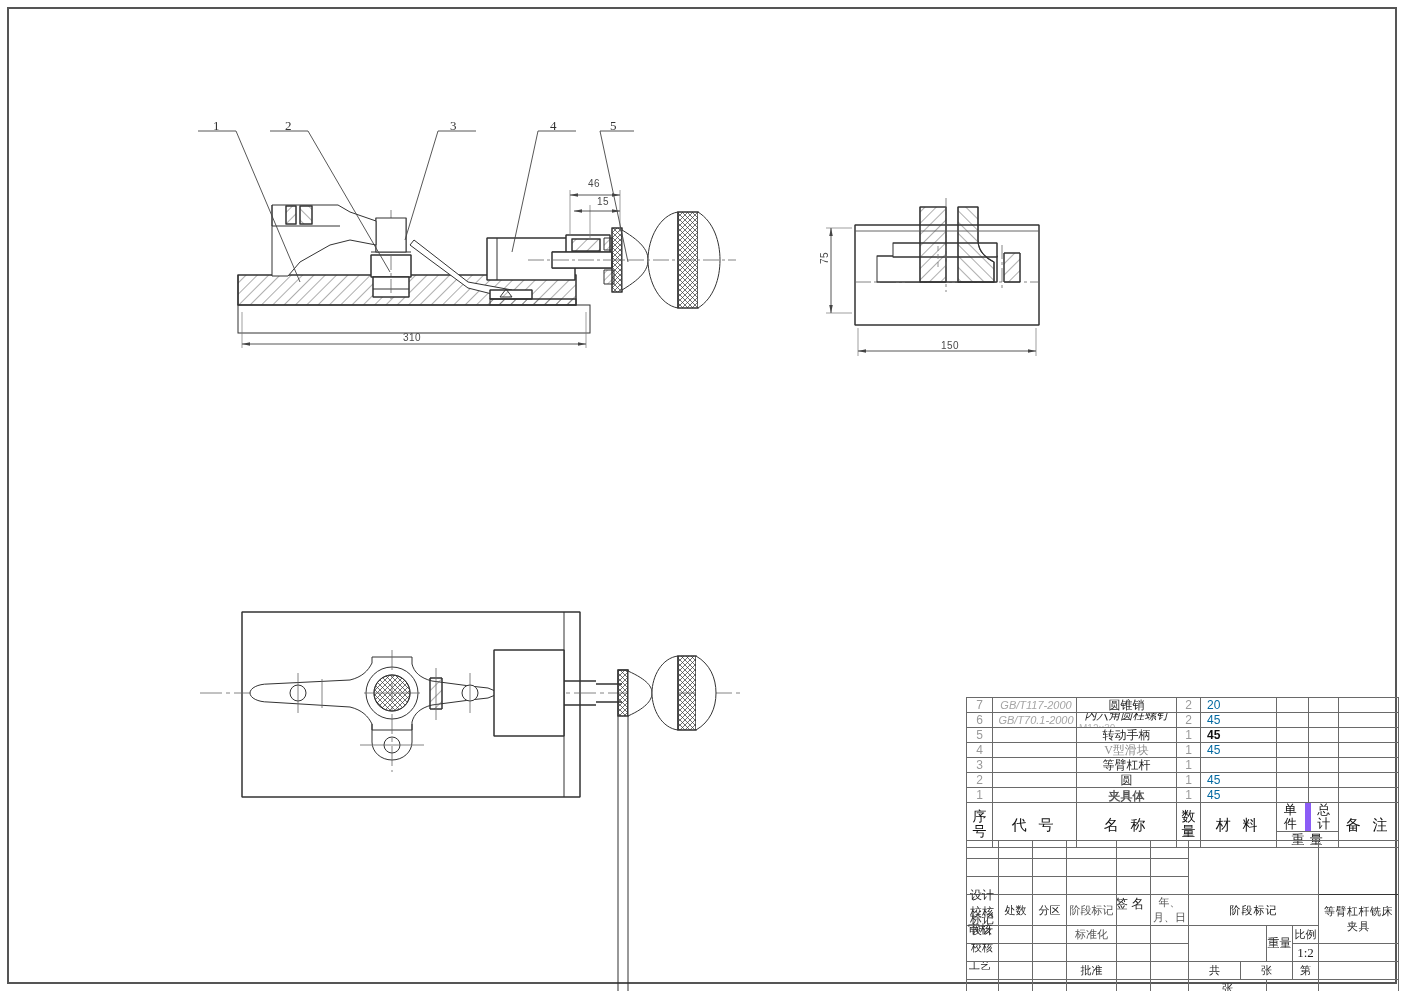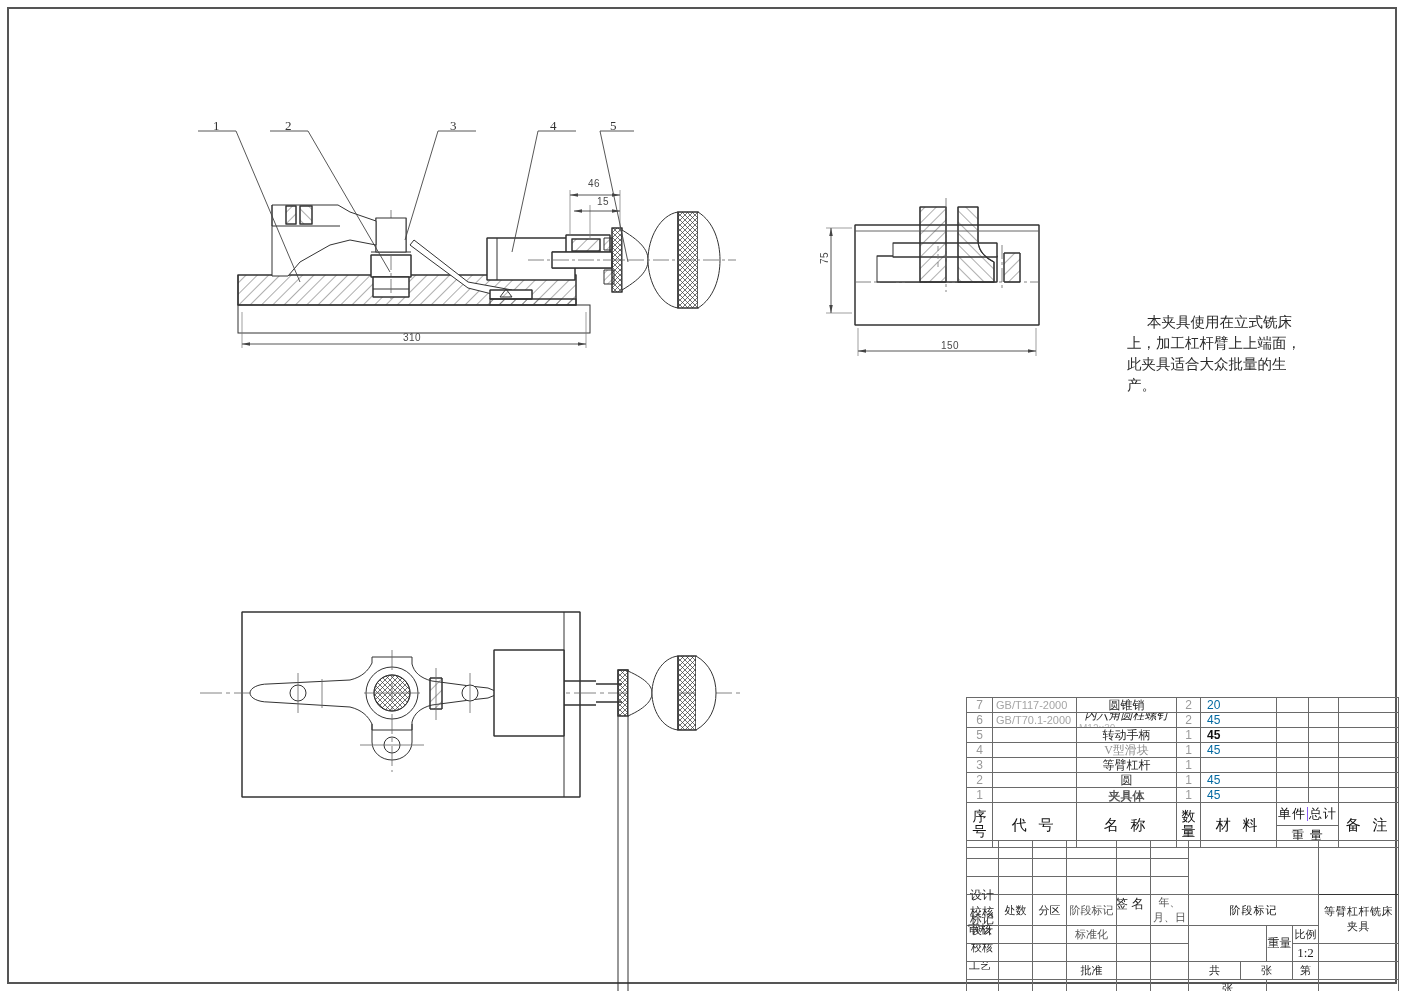--- a/index.html
+++ b/index.html
@@ -40,41 +40,41 @@
   table.tb{border-collapse:collapse;table-layout:fixed;position:absolute;}
   table.tb td{
     border:1px solid #6a6a6a;padding:0;margin:0;
     font-size:11px;text-align:center;vertical-align:middle;
     overflow:hidden;
   }
   
   #parts{left:0;top:0;width:432px;}
   #parts td{height:14px;line-height:14px;}
   #parts td.num{color:#9a9a9a;font-family:"Liberation Sans",sans-serif;font-size:12px;}
-  #parts td.code{color:#a5a5a5;font-family:"Liberation Sans",sans-serif;font-size:11px;text-align:left;padding-left:3px;}
+  #parts td.code{color:#a5a5a5;font-family:"Liberation Sans",sans-serif;font-size:11px;text-align:center;padding-left:3px;font-style:italic;}
   #parts td.nm{color:#1f1f1f;font-size:12px;position:relative;}
   #parts td.qty{color:#9a9a9a;font-family:"Liberation Sans",sans-serif;font-size:12px;}
   #parts td.mat{color:#0369a1;font-family:"Liberation Sans",sans-serif;font-size:12px;text-align:left;padding-left:6px;}
   #parts td.mat.dark{color:#111;font-weight:bold;}
   #parts td.blank{}
   .sub2{
     position:absolute;left:0;right:0;top:9px;font-size:10px;color:#b4b4b4;
     font-family:"Liberation Sans",sans-serif;text-align:left;padding-left:2px;
   }
   .ovl{position:absolute;left:0;right:0;top:0;text-align:center;font-size:12px;color:#1f1f1f;}
   
   #parts td.hd{
     height:44px;font-size:15px;color:#111;letter-spacing:4px;
     font-family:"Liberation Serif",serif;
   }
   .hd2{display:flex;flex-direction:column;height:44px;}
   .hd2 .r{flex:1;display:flex;align-items:center;justify-content:center;font-size:13px;letter-spacing:1px;}
   .hd2 .r.top{border-bottom:1px solid #6a6a6a;}
   .hd2 .r.top span{flex:1;}
-  .hd2 .r.top span:first-child{border-right:1px solid #8b5cf6;}
+  .hd2 .r.top span:first-child{border-right:6px solid #8b5cf6;}
   .vstack{line-height:1.05;font-size:14px;letter-spacing:0;}
 
   
   #title{left:0;top:143px;width:432px;}
   #title td{height:17px;}
   .tcell{font-size:12px;color:#1f1f1f;}
   .tsmall{font-size:8.5px;color:#555;}
   .tbig{font-size:14.5px;color:#111;letter-spacing:1px;}
   .ttitle{font-size:14px;color:#1f1f1f;letter-spacing:.5px;}
 </style>
@@ -294,26 +294,20 @@
   <div class="balloon" style="left:450px;top:118px;">3</div>
   <div class="balloon" style="left:550px;top:118px;">4</div>
   <div class="balloon" style="left:610px;top:118px;">5</div>
 
   <div class="dim" style="left:403px;top:332px;">310</div>
   <div class="dim" style="left:588px;top:178px;">46</div>
   <div class="dim" style="left:597px;top:196px;">15</div>
   <div class="dim" style="left:941px;top:340px;">150</div>
   <div class="dim" style="left:819px;top:264px;transform:rotate(-90deg);transform-origin:left top;">75</div>
 
-  <div class="note-block cn">
-    <div style="text-indent:20px;">本夹具使用在立式铣床</div>
-    <div>上，加工杠杆臂上上端面，</div>
-    <div>此夹具适合大众批量的生</div>
-    <div>产。</div>
-  </div>
 
 
   <div id="blocks">
 
     <table id="parts" class="tb">
       <colgroup>
         <col style="width:26px">
           <col style="width:84px">
           <col style="width:100px">
         <col style="width:24px">

